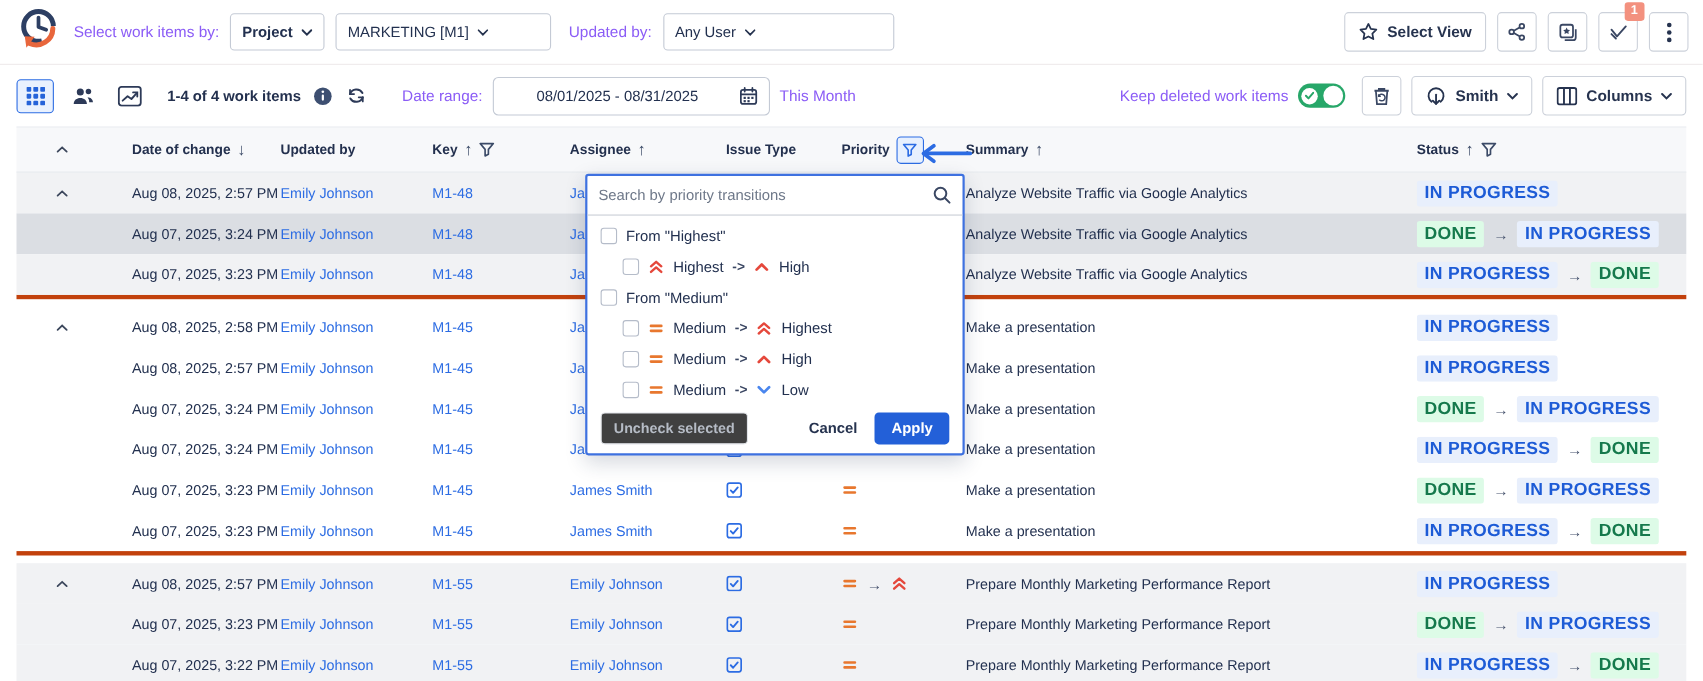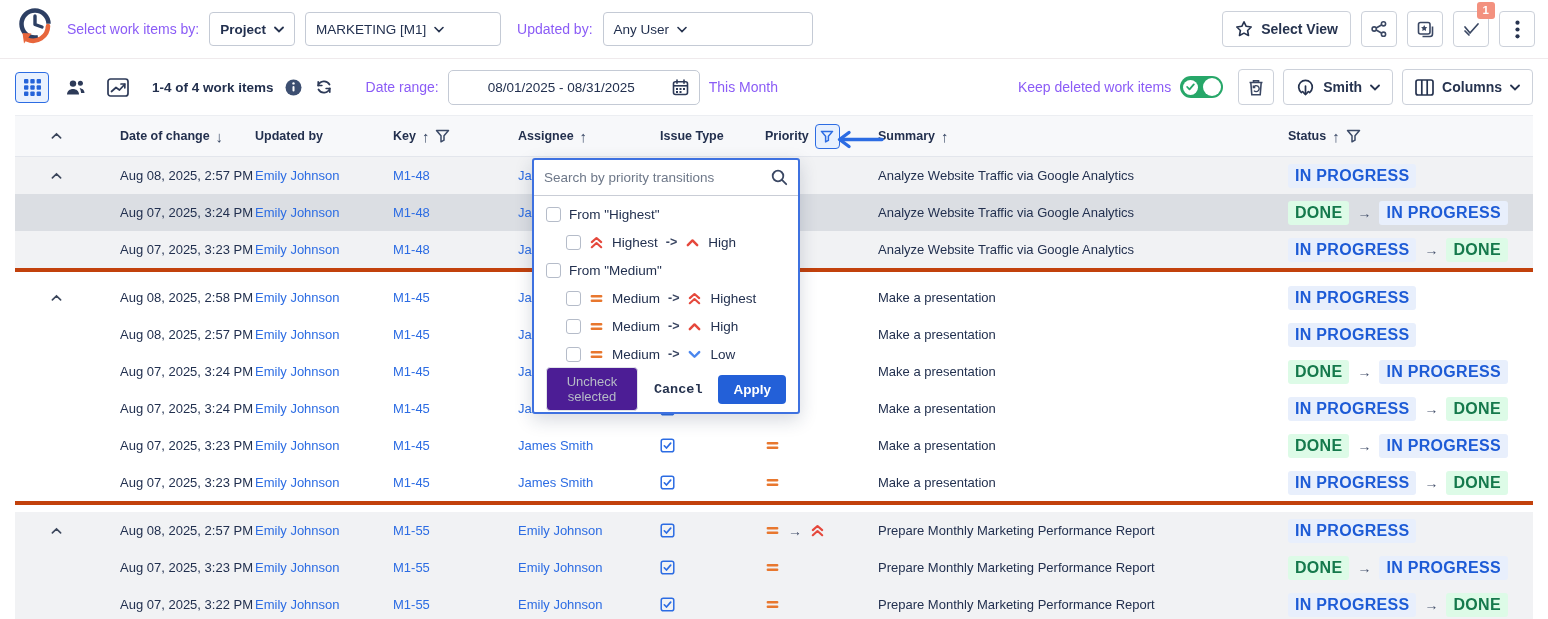--- a/index.html
+++ b/index.html
@@ -35,33 +35,33 @@
 .group.shaded .row{background:var(--group-bg,#f1f2f4)}
 .row{height:37px;font-size:13px;cursor:pointer}
 .row.selected{background:var(--selected-row-bg,#dbdee3) !important}
 .cell{display:flex;align-items:center;gap:6px;white-space:nowrap;overflow:hidden}
 .ctoggle{padding-left:36px}
 .link{color:var(--link,#2c6ce3)}
 .sbadge{font-size:16px;font-weight:700;letter-spacing:.3px;padding:3px 7px;border-radius:3px;white-space:nowrap}
 .sbadge.blue{color:var(--status-in-progress-text,#1d5bd6);background:var(--status-in-progress-bg,#e8effc)}
 .sbadge.green{color:var(--status-done-text,#15794c);background:var(--status-done-bg,#ddfbe7)}
 .tarrow{color:#44506b;font-size:14px;font-weight:700;padding:0 2px}
-.popup{position:absolute;left:532px;top:158px;width:268px;background:#fff;border:2px solid var(--popup-border,#3e71e0);border-radius:3px;box-shadow:0 6px 18px rgba(30,45,80,.18);z-index:20}
+.popup{position:absolute;left:532px;top:158px;width:345px;background:#fff;border:2px solid var(--popup-border,#3e71e0);border-radius:3px;box-shadow:0 6px 18px rgba(30,45,80,.18);z-index:20}
 .psearch{display:flex;align-items:center;height:36px;border-bottom:1px solid #c9cdd6;padding:0 10px;gap:8px}
 .psearch input{flex:1;border:none;outline:none;font-family:inherit;font-size:13.5px;color:#22304f;background:transparent}
 .psearch input::placeholder{color:#6e7889}
 .plist{padding:4px 0}
 .pitem{display:flex;align-items:center;height:28px;padding-left:12px;gap:8px;font-size:13.5px;color:#22304f;cursor:pointer}
 .pitem.ind{padding-left:32px}
 .cbx{width:15px;height:15px;border:1.5px solid #b5bcc9;border-radius:3px;background:#fff;flex:0 0 auto;cursor:pointer}
 .parrow{font-size:12.5px;font-weight:700;color:#3b4763}
 .pic{display:inline-flex;align-items:center}
 .pfooter{display:flex;align-items:center;height:40px;padding:0 12px 6px;gap:16px}
-.uncheck{border:1px solid #e1e4e9;background:#4c1d95;color:#b6bcc6;font-weight:400;font-size:13px;border-radius:4px;padding:6px 1px;font-family:inherit}
-.cancel{font-weight:700;font-size:13.5px;color:#26334f;background:none;border:none;font-family:Liberation Mono, monospace;cursor:pointer;margin-left:auto}
+.uncheck{border:1px solid #e1e4e9;background:#404040;color:#b6bcc6;font-weight:700;font-size:13px;border-radius:4px;padding:6px 11px;font-family:inherit}
+.cancel{font-weight:700;font-size:13.5px;color:#26334f;background:none;border:none;font-family:Liberation Sans, sans-serif;cursor:pointer;margin-left:auto}
 .apply{background:var(--primary-btn,#2360d8);color:#fff;font-weight:700;font-size:13.5px;border:none;border-radius:4px;padding:7px 15px;font-family:inherit;cursor:pointer}
 .annot{position:absolute;left:832px;top:130px;z-index:30;pointer-events:none}
 svg{display:block}
 </style>
 </head>
 <body>
 
 <header class="topbar">
   <span class="logo">
     <svg width="44" height="48" viewBox="0 0 44 48">

